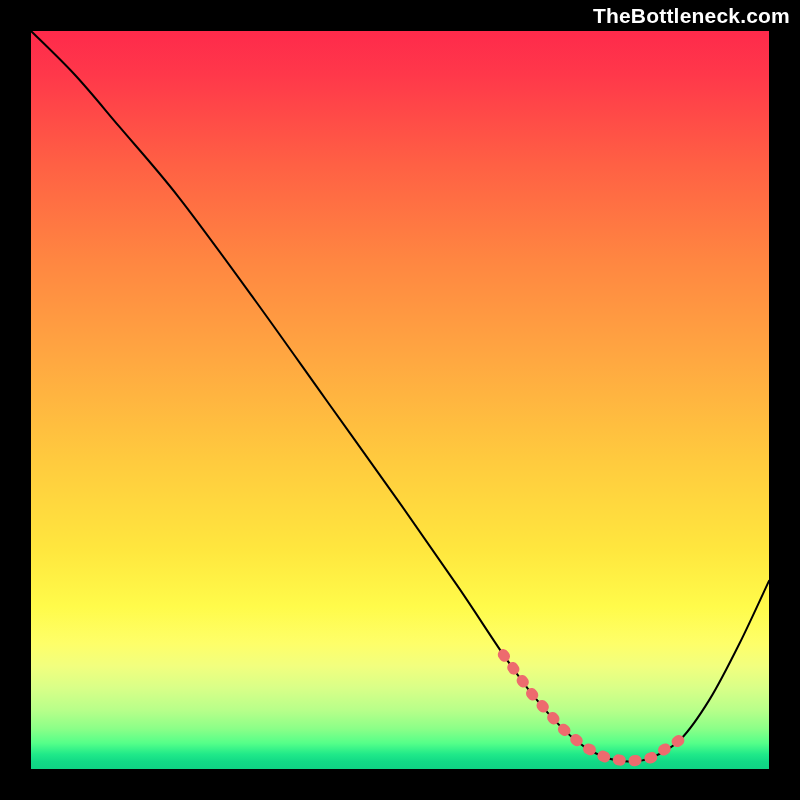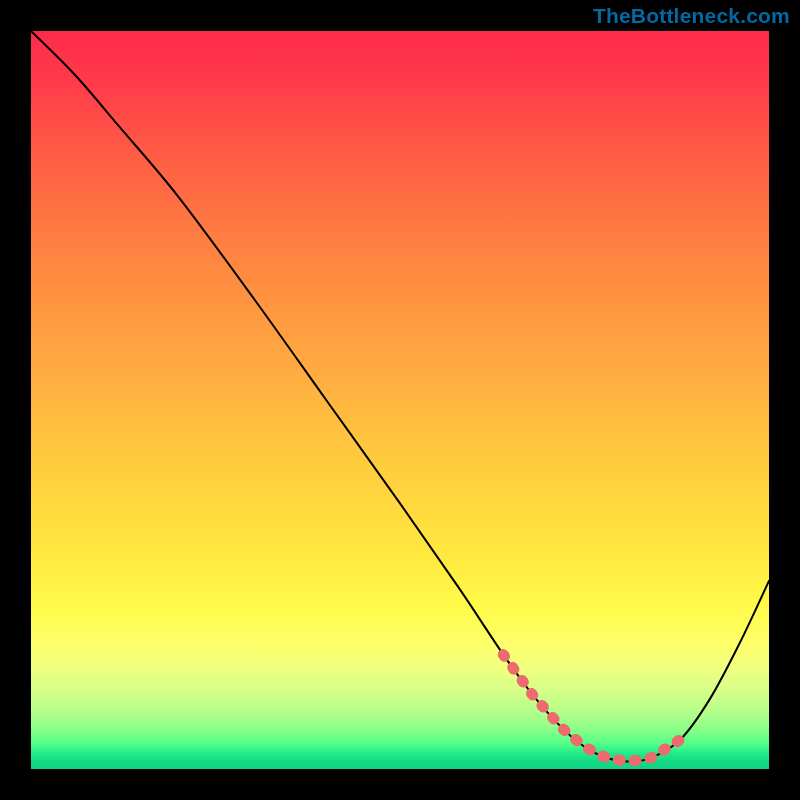--- a/index.html
+++ b/index.html
@@ -14,21 +14,21 @@
   .frame {
     position: relative;
     width: 800px;
     height: 800px;
     background: #000;
   }
   .watermark {
     position: absolute;
     top: 4px;
     right: 10px;
-    color: #0369a1;
+    color: #ffffff;
     font-size: 21px;
     font-weight: bold;
     letter-spacing: 0.2px;
     z-index: 10;
   }
   .plot {
     position: absolute;
     left: 31px;
     top: 31px;
     width: 738px;

